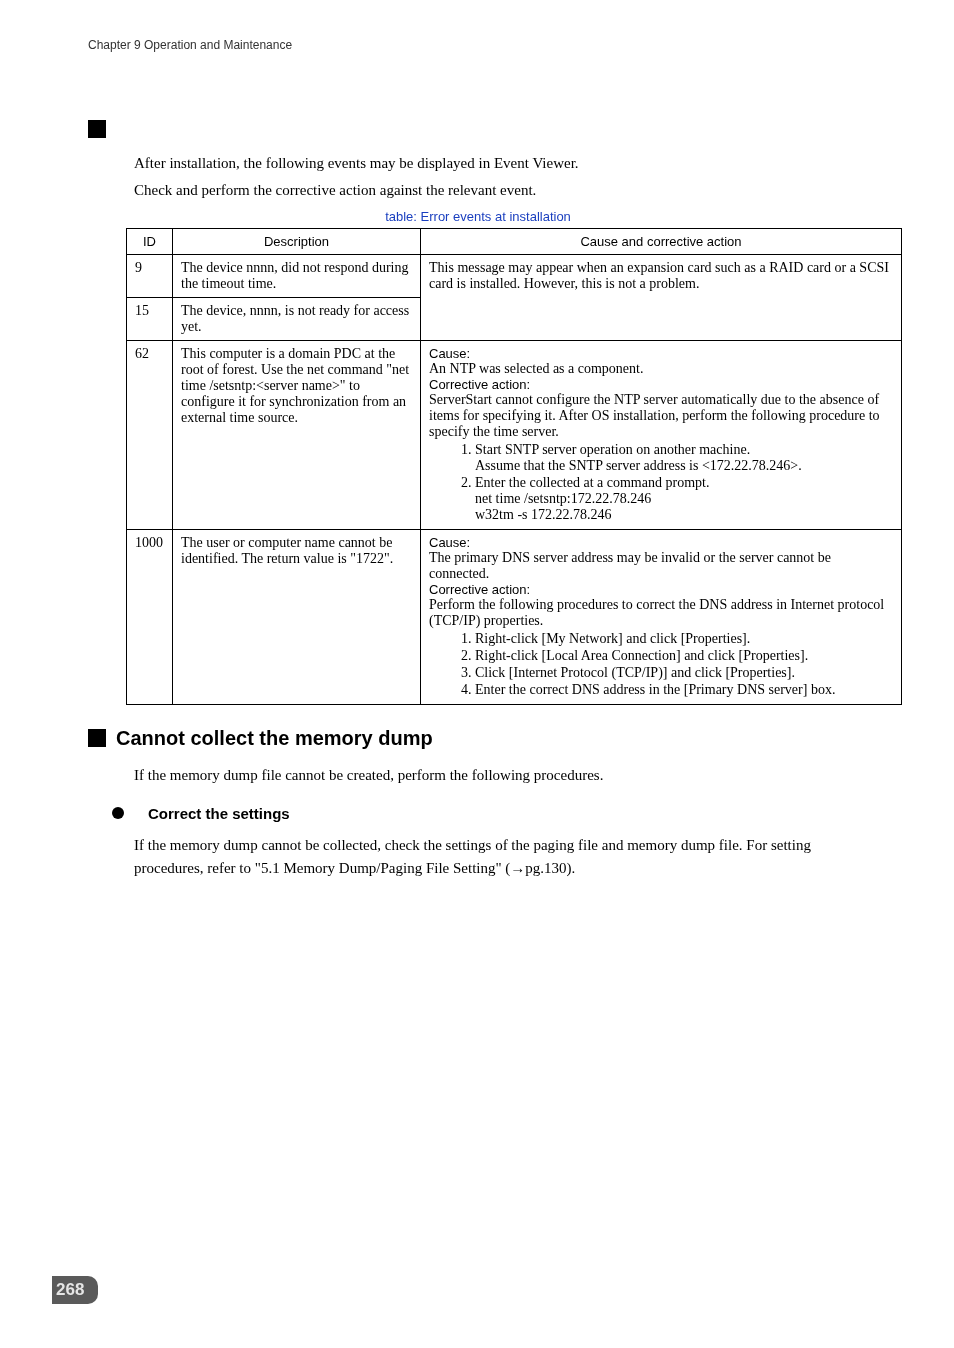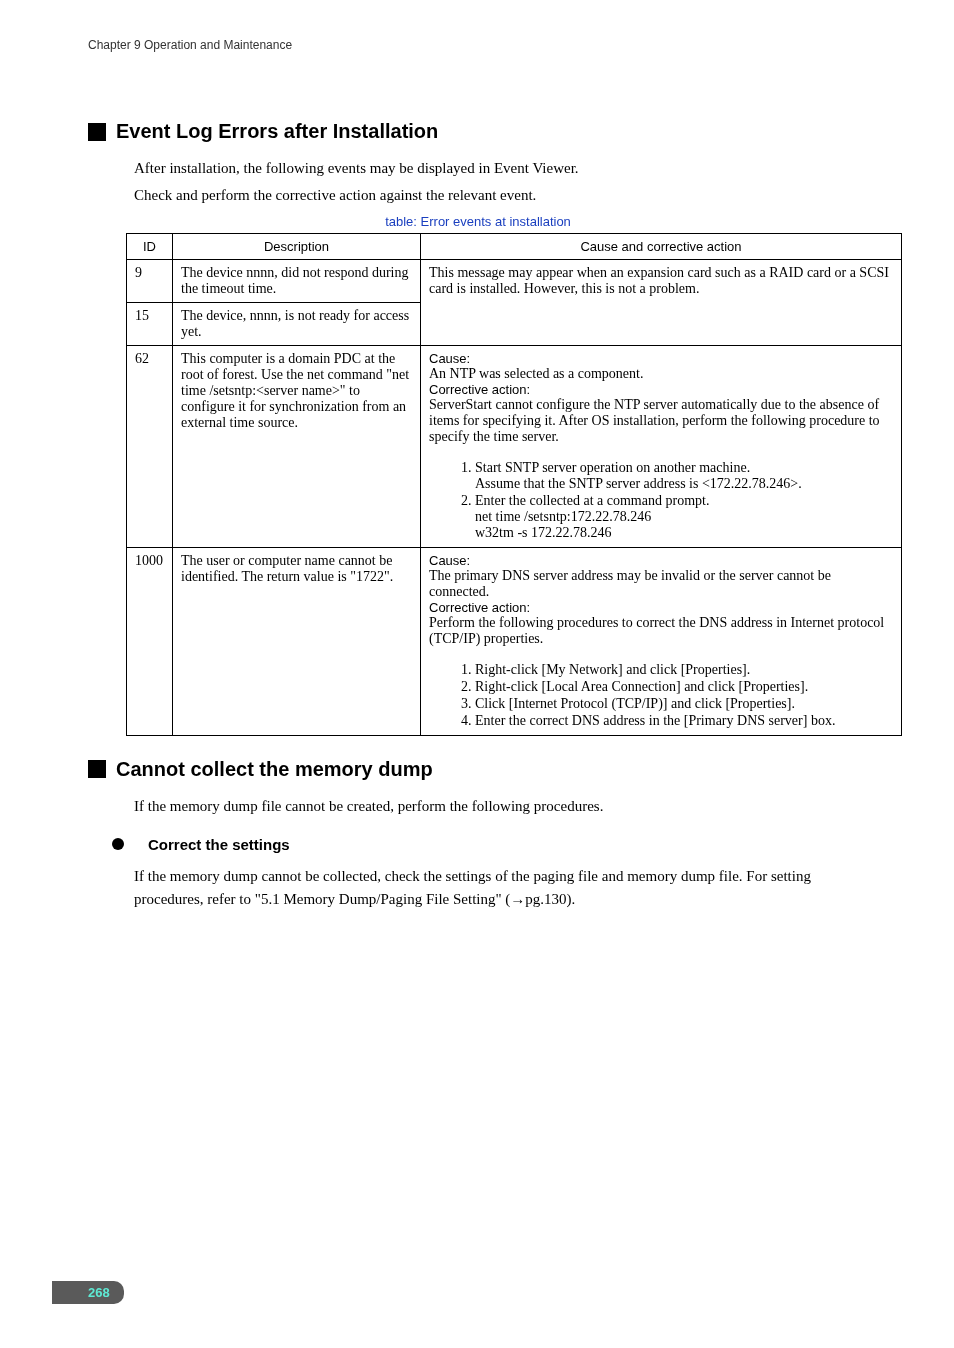--- a/index.html
+++ b/index.html
@@ -68,21 +68,21 @@
   table.err th {
     font-family: Arial, Helvetica, sans-serif;
     font-weight: normal;
     font-size: 13px;
     text-align: center;
     background: #fff;
   }
   table.err td.idcol { width: 46px; }
   table.err td.desc { width: 248px; }
   .sans { font-family: Arial, Helvetica, sans-serif; font-size: 13px; }
-  ol.steps { list-style: decimal; margin-left: 46px; margin-top: 15px; }
+  ol.steps { list-style: decimal; margin-left: 46px; margin-top: 2px; }
   ol.steps li { margin-bottom: 1px; }
   .h3 {
     font-family: Arial, Helvetica, sans-serif;
     font-weight: bold;
     font-size: 15px;
     display: flex;
     align-items: center;
     gap: 24px;
     margin-left: 24px;
     margin-top: 18px;
@@ -93,39 +93,38 @@
     width: 12px; height: 12px;
     background: #000;
     border-radius: 50%;
   }
   .gap-h2 { margin-top: 22px; }
   .page-badge {
     position: absolute;
     left: 52px;
     bottom: 44px;
     background: #5a5a5a;
-    color: #5eead4;
+    color: #e5e5e5;
     font-family: Arial, Helvetica, sans-serif;
     font-weight: bold;
-    font-size: 13px;
-    padding: 4px 14px 4px 36px;
+    font-size: 17px;
+    padding: 4px 14px 4px 4px;
     border-top-right-radius: 10px;
     border-bottom-right-radius: 10px;
   }
 </style>
 </head>
 <body>
 
 <div class="header">Chapter 9  Operation and Maintenance</div>
 
 <div class="content">
 
   <div class="h2">
     <span class="sq"></span>
-    <span>Event Log Errors after Installation</span>
   </div>
   <p class="para">After installation, the following events may be displayed in Event Viewer.</p>
   <p class="para"> Check and perform the corrective action against the relevant event.</p>
 
   <div class="table-caption">table: Error events at installation</div>
 
   <table class="err">
     <thead>
       <tr>
         <th>ID</th>

